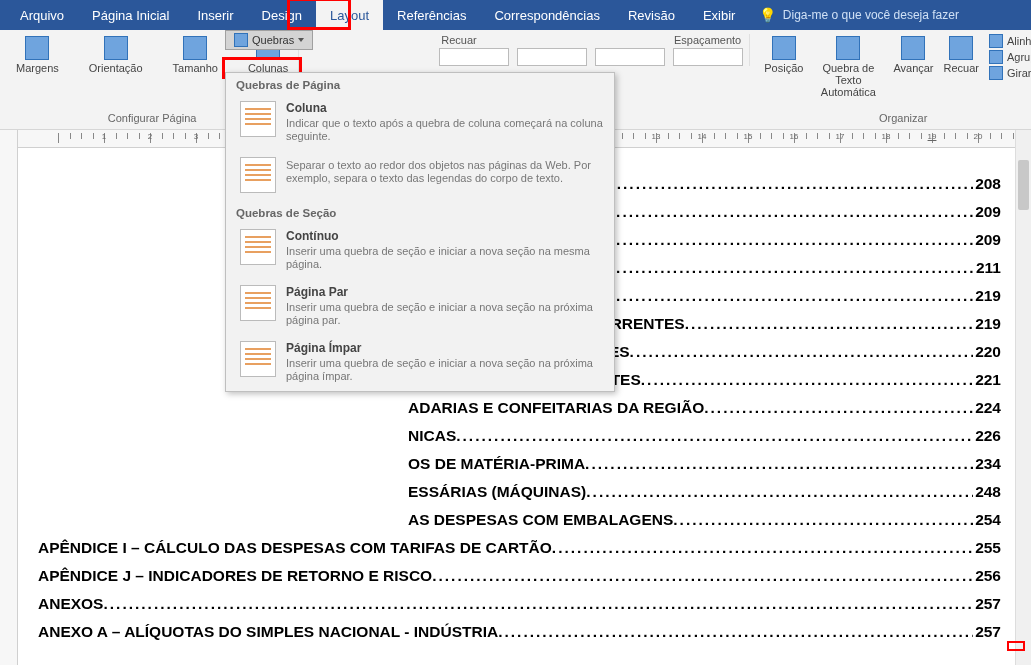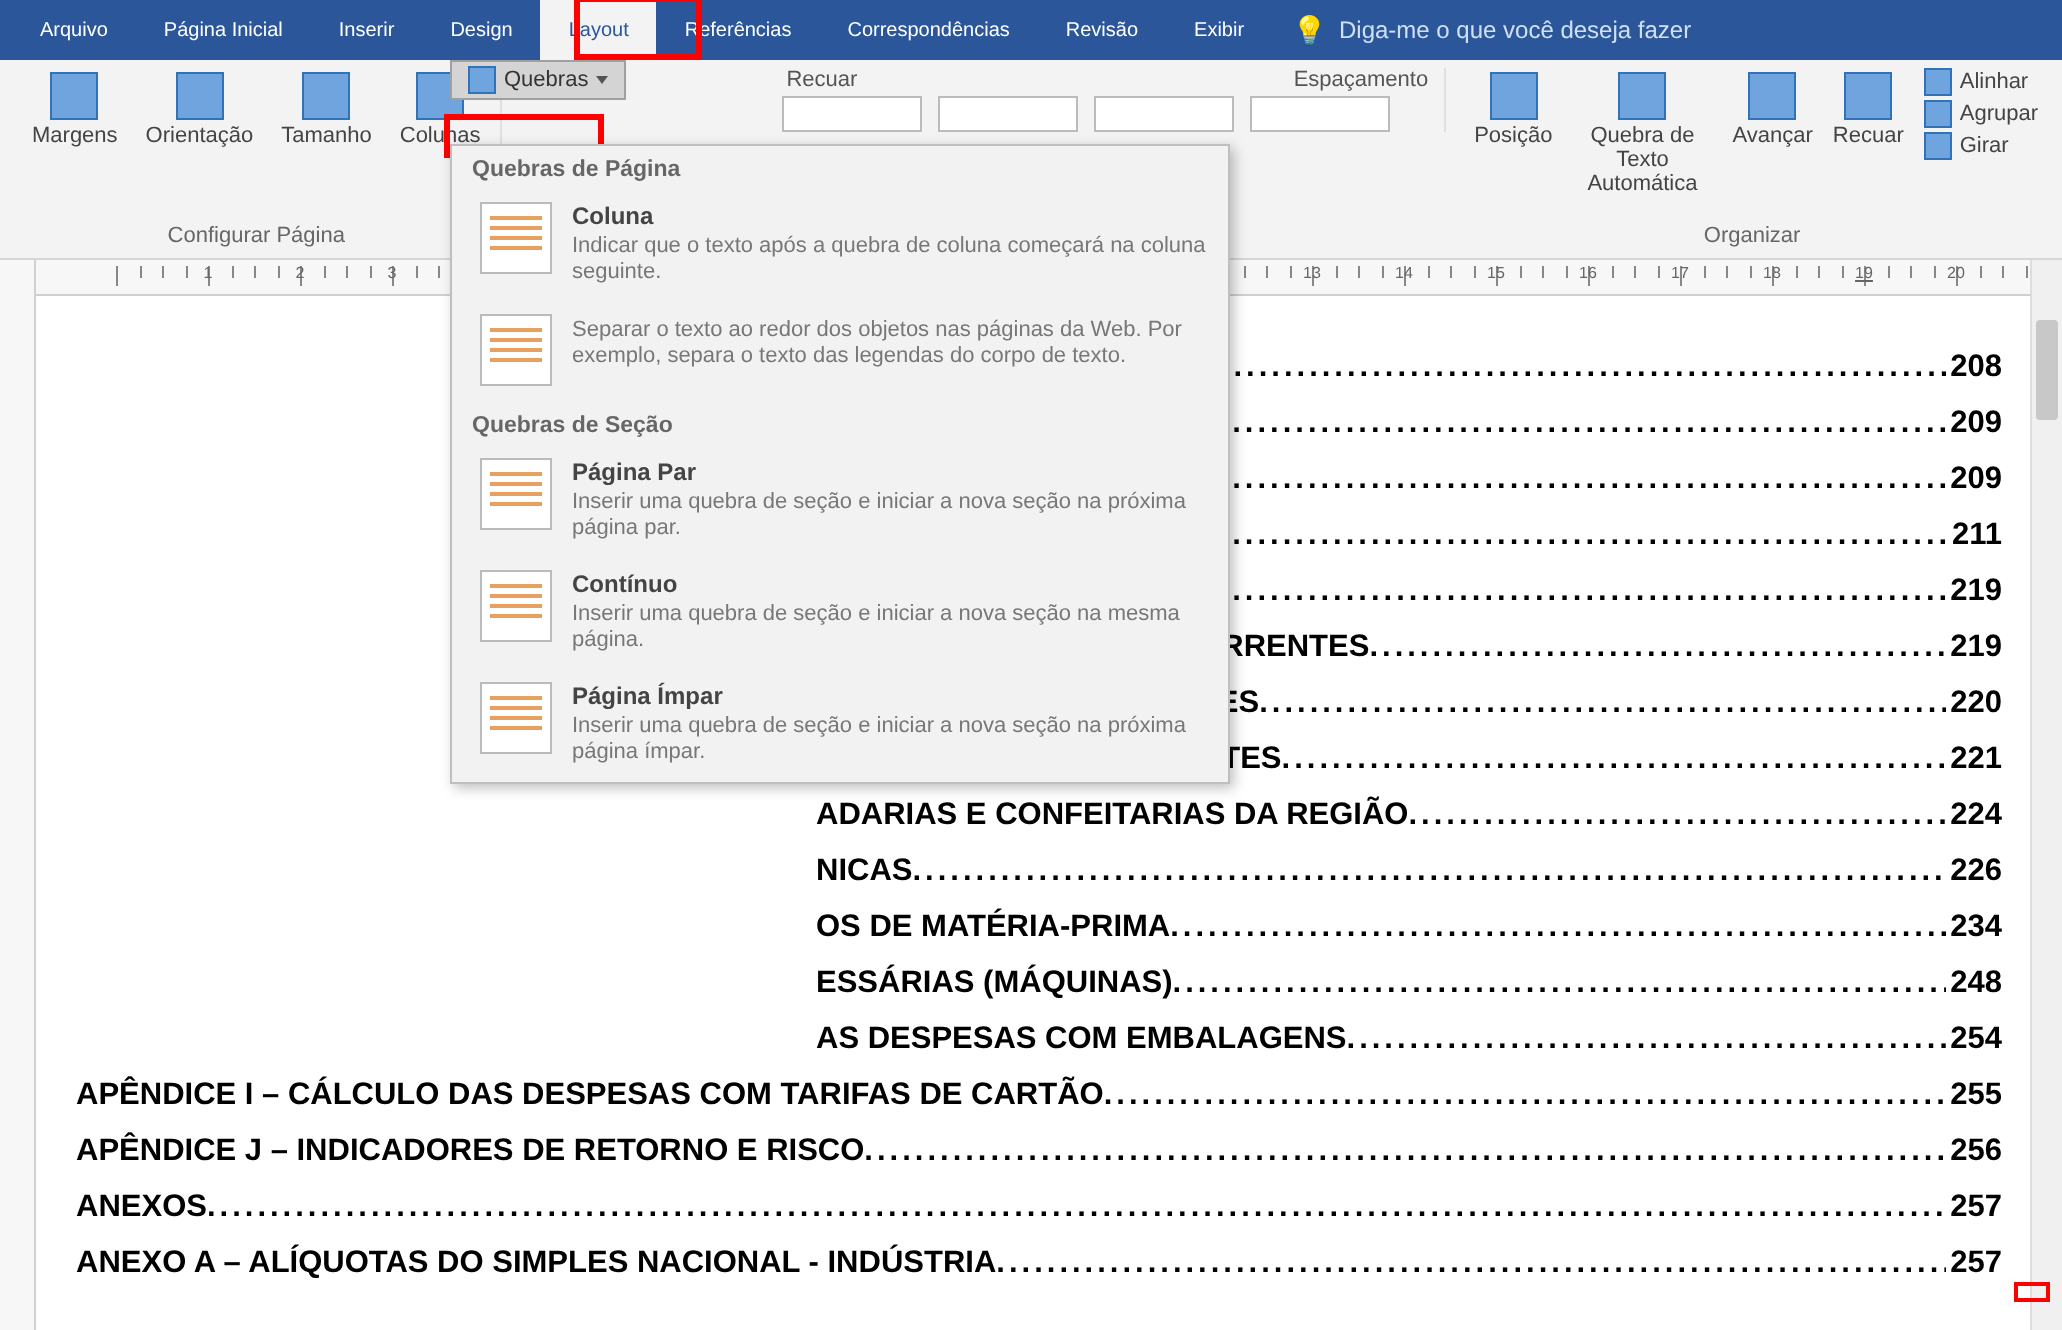--- a/index.html
+++ b/index.html
@@ -1,31 +1,31 @@
 <!DOCTYPE html>
 <html><head>
 <meta charset="utf-8">
 <style>
   * { box-sizing: border-box; margin: 0; padding: 0; font-family: "Segoe UI", Tahoma, sans-serif; }
   body { width: 1031px; height: 665px; overflow: hidden; background: #fff; font-size: 12px; color: #444; position: relative; }
 
   
   .tabs-bar { height: 30px; background: #2b579a; display: flex; align-items: stretch; padding-left: 6px; gap: 0; color: #fff; }
-  .tab { padding: 0 14px; display: flex; align-items: center; font-size: 10px; cursor: pointer; }
+  .tab { padding: 0 14px; display: flex; align-items: center; font-size: 13px; cursor: pointer; }
   .tab.active { background: #f3f3f3; color: #2b579a; }
   .tell-me { display: flex; align-items: center; gap: 6px; color: #cfe0f5; padding-left: 10px; }
   .bulb { font-size: 14px; }
 
   
   .hl-red { position: absolute; border: 3px solid #ff0000; pointer-events: none; }
 
   
   .ribbon { height: 100px; background: #f3f3f3; border-bottom: 1px solid #d6d6d6; display: flex; align-items: flex-start; padding: 4px 6px 0 6px; gap: 4px; position: relative; }
   .group { display: flex; flex-direction: column; align-items: center; justify-content: space-between; height: 92px; border-right: 1px solid #e0e0e0; padding: 0 6px; }
-  .group-inner { display: flex; gap: 6px; align-items: flex-start; }
+  .group-inner { display: flex; gap: 22px; align-items: flex-start; }
   .bigbtn { display: flex; flex-direction: column; align-items: center; gap: 2px; padding: 2px 4px; cursor: pointer; }
   .bigbtn .ico { width: 24px; height: 24px; background: #6fa4de; border: 1px solid #3172b9; }
   .bigbtn .lbl { font-size: 11px; color: #444; text-align: center; line-height: 12px; }
   .group-title { font-size: 11px; color: #666; padding-bottom: 2px; }
   .paragraph-area { flex: 1; border-right: 1px solid #e0e0e0; padding: 0 6px; display: flex; flex-direction: column; gap: 2px; }
   .paragraph-head { display: flex; justify-content: space-between; font-size: 11px; color: #555; padding: 0 2px; }
   .spin-row { display: flex; gap: 8px; align-items: center; }
   .spin { width: 70px; height: 18px; border: 1px solid #bbb; background: #fff; }
   .organize { display: flex; gap: 2px; align-items: flex-start; }
   .smallstack { display:flex; flex-direction:column; gap:2px; font-size:11px; color:#444; padding-left:4px;}
@@ -180,29 +180,29 @@
   <div class="dd-item">
     <div class="dd-icon"></div>
     <div class="dd-text">
         <div class="t2">Separar o texto ao redor dos objetos nas páginas da Web. Por exemplo, separa o texto das legendas do corpo de texto.</div>
       </div>
   </div>
   <div class="dd-section-title">Quebras de Seção</div>
   <div class="dd-item">
     <div class="dd-icon"></div>
     <div class="dd-text">
-        <div class="t1">Página Par</div>
-        <div class="t2">Inserir uma quebra de seção e iniciar a nova seção na próxima página par.</div>
+        <div class="t1">Contínuo</div>
+        <div class="t2">Inserir uma quebra de seção e iniciar a nova seção na mesma página.</div>
       </div>
   </div>
   <div class="dd-item">
     <div class="dd-icon"></div>
     <div class="dd-text">
-        <div class="t1">Contínuo</div>
-        <div class="t2">Inserir uma quebra de seção e iniciar a nova seção na mesma página.</div>
+        <div class="t1">Página Par</div>
+        <div class="t2">Inserir uma quebra de seção e iniciar a nova seção na próxima página par.</div>
       </div>
   </div>
   <div class="dd-item">
     <div class="dd-icon"></div>
     <div class="dd-text">
         <div class="t1">Página Ímpar</div>
         <div class="t2">Inserir uma quebra de seção e iniciar a nova seção na próxima página ímpar.</div>
       </div>
   </div>
 </div>

